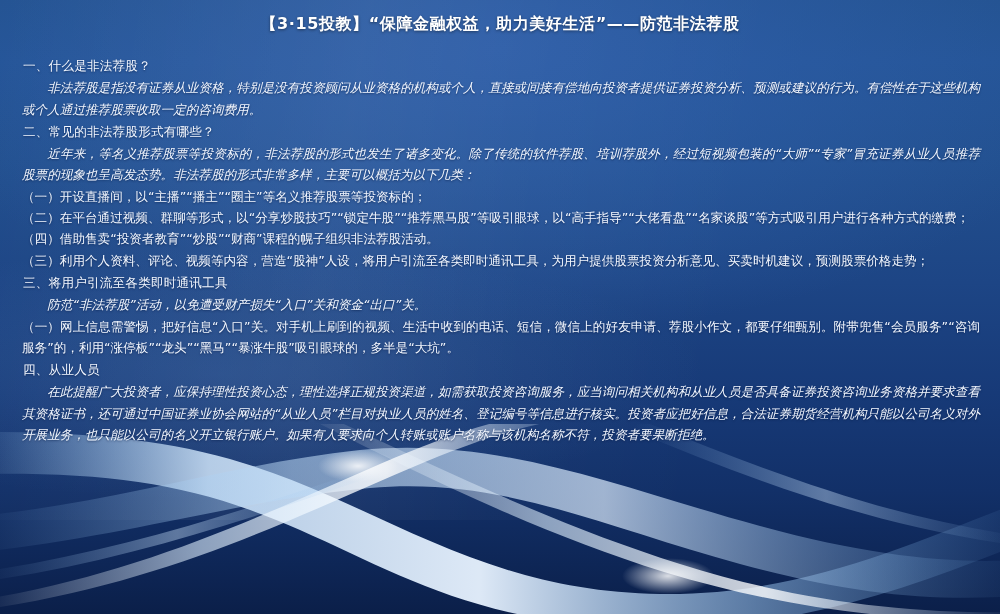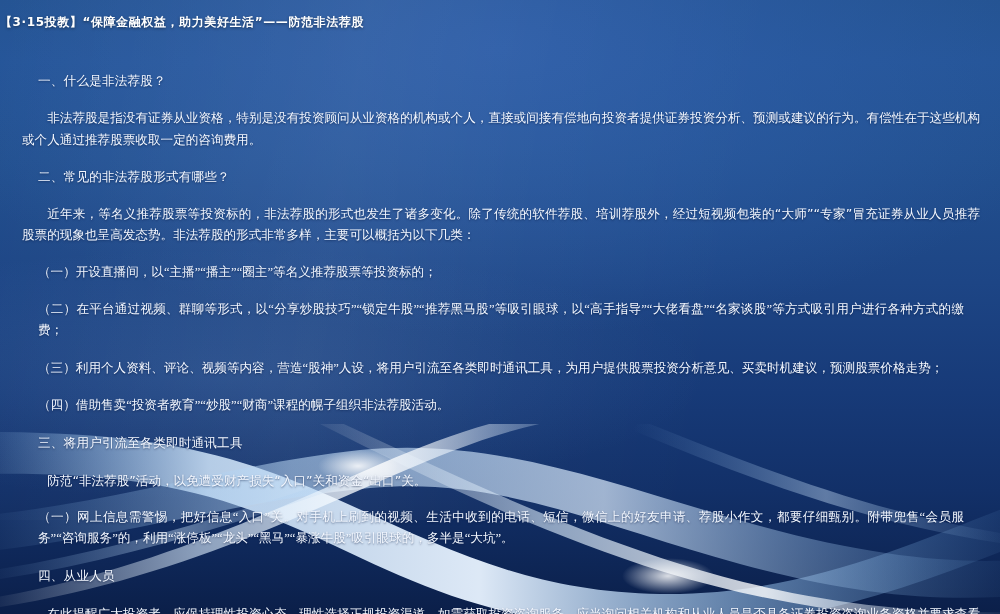--- a/index.html
+++ b/index.html
@@ -45,52 +45,53 @@
     bottom: 0;
     width: 1000px;
     height: 190px;
     pointer-events: none;
   }
   #title {
     position: absolute;
     top: 14px;
     left: 0;
     width: 1000px;
+    text-align: center;
     color: #ffffff;
-    font-size: 12px;
+    font-size: 16px;
     font-weight: bold;
     letter-spacing: 0.6px;
     text-shadow: 0 1px 3px rgba(0,0,0,0.45);
     white-space: nowrap;
   }
   #content {
     position: absolute;
     top: 54px;
     left: 22px;
     width: 958px;
     color: #f4f8ff;
     font-size: 12.6px;
     line-height: 21.3px;
     text-shadow: 0 1px 2px rgba(0,20,60,0.55);
   }
   .heading {
-    margin: 16px;
+    margin: 1px;
     letter-spacing: 0.2px;
   }
   .para {
     margin: 0;
     text-indent: 2em;
     text-align: justify;
     text-justify: inter-ideograph;
+    font-style: italic;
   }
   .item {
-    margin: 16px;
+    margin: 0;
     text-align: justify;
     text-justify: inter-ideograph;
-    font-family: Liberation Serif, serif;
   }
 </style>
 </head>
 <body>
 
 <div id="poster">
 
   <div id="sheen"></div>
 
   <svg id="waves" viewBox="0 0 1000 190" preserveAspectRatio="none" aria-hidden="true">
@@ -146,22 +147,22 @@
 
   <div id="content">
 
     <p class="heading">一、什么是非法荐股？</p>
     <p class="para">非法荐股是指没有证券从业资格，特别是没有投资顾问从业资格的机构或个人，直接或间接有偿地向投资者提供证券投资分析、预测或建议的行为。有偿性在于这些机构或个人通过推荐股票收取一定的咨询费用。</p>
 
     <p class="heading">二、常见的非法荐股形式有哪些？</p>
     <p class="para">近年来，等名义推荐股票等投资标的，非法荐股的形式也发生了诸多变化。除了传统的软件荐股、培训荐股外，经过短视频包装的“大师”“专家”冒充证券从业人员推荐股票的现象也呈高发态势。非法荐股的形式非常多样，主要可以概括为以下几类：</p>
     <p class="item">（一）开设直播间，以“主播”“播主”“圈主”等名义推荐股票等投资标的；</p>
     <p class="item">（二）在平台通过视频、群聊等形式，以“分享炒股技巧”“锁定牛股”“推荐黑马股”等吸引眼球，以“高手指导”“大佬看盘”“名家谈股”等方式吸引用户进行各种方式的缴费；</p>
+    <p class="item">（四）借助售卖“投资者教育”“炒股”“财商”课程的幌子组织非法荐股活动。</p>
     <p class="item">（三）利用个人资料、评论、视频等内容，营造“股神”人设，将用户引流至各类即时通讯工具，为用户提供股票投资分析意见、买卖时机建议，预测股票价格走势；</p>
-    <p class="item">（四）借助售卖“投资者教育”“炒股”“财商”课程的幌子组织非法荐股活动。</p>
 
     <p class="heading">三、将用户引流至各类即时通讯工具</p>
     <p class="para">防范“非法荐股”活动，以免遭受财产损失“入口”关和资金“出口”关。</p>
     <p class="item">（一）网上信息需警惕，把好信息“入口”关。对手机上刷到的视频、生活中收到的电话、短信，微信上的好友申请、荐股小作文，都要仔细甄别。附带兜售“会员服务”“咨询服务”的，利用“涨停板”“龙头”“黑马”“暴涨牛股”吸引眼球的，多半是“大坑”。</p>
 
     <p class="heading">四、从业人员</p>
     <p class="para">在此提醒广大投资者，应保持理性投资心态，理性选择正规投资渠道，如需获取投资咨询服务，应当询问相关机构和从业人员是否具备证券投资咨询业务资格并要求查看其资格证书，还可通过中国证券业协会网站的“从业人员”栏目对执业人员的姓名、登记编号等信息进行核实。投资者应把好信息，合法证券期货经营机构只能以公司名义对外开展业务，也只能以公司的名义开立银行账户。如果有人要求向个人转账或账户名称与该机构名称不符，投资者要果断拒绝。</p>
 
   </div>
 </div>

